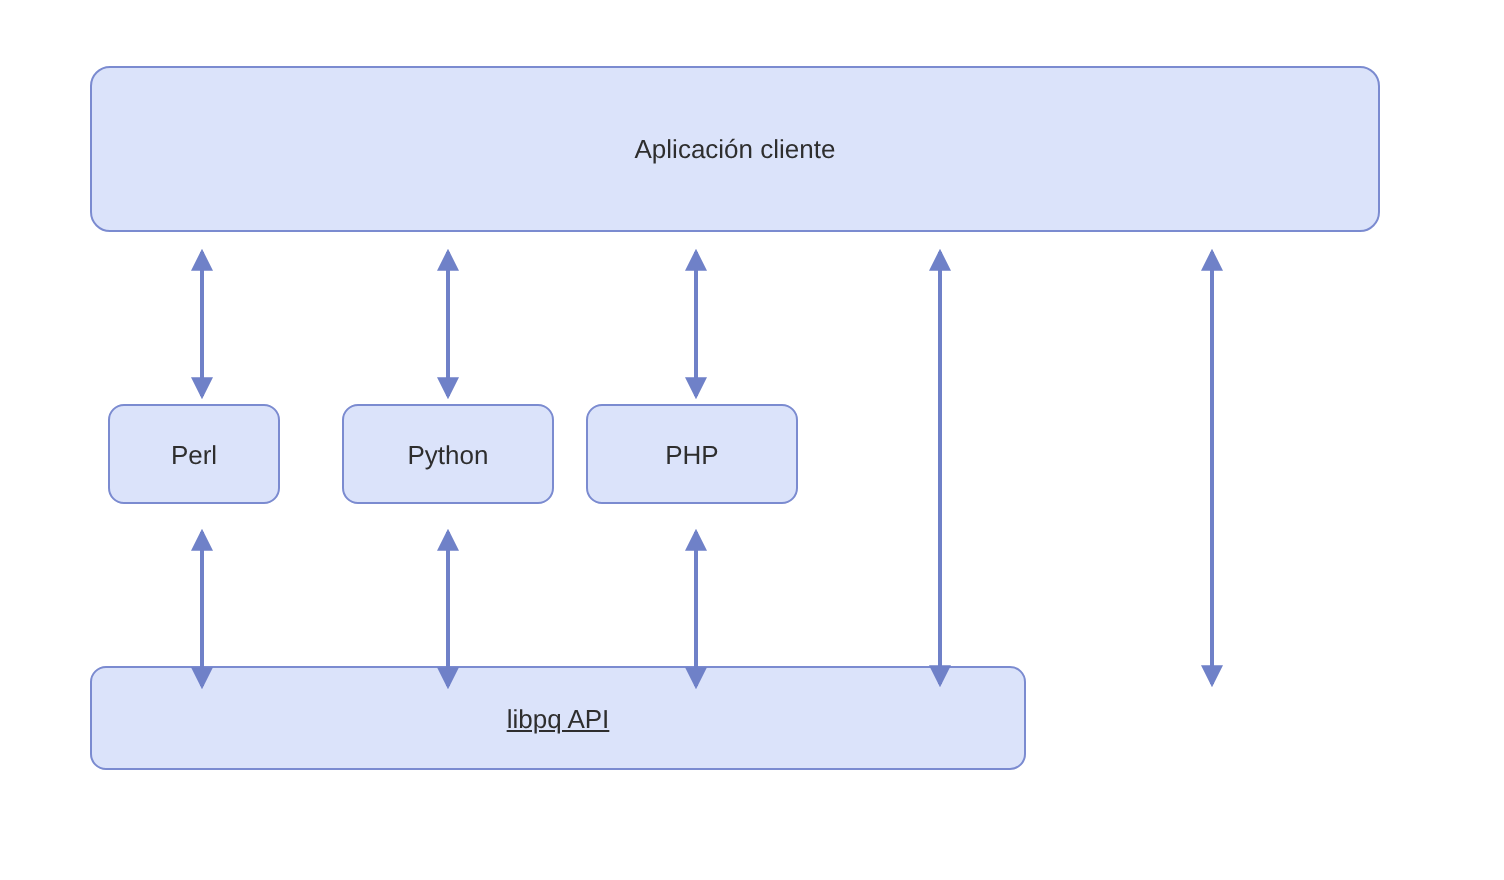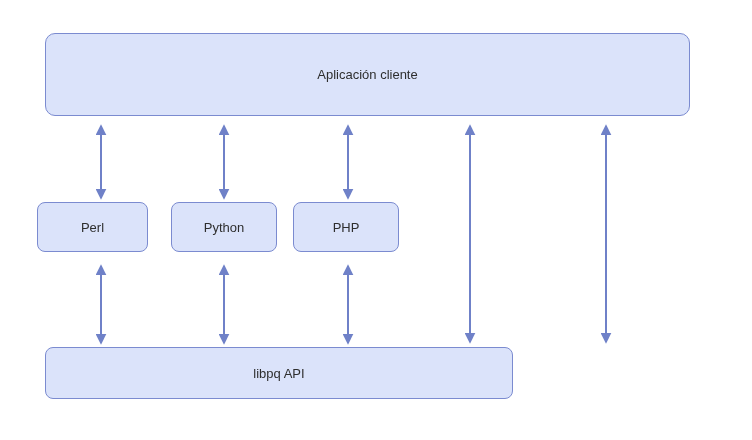--- a/index.html
+++ b/index.html
@@ -22,24 +22,24 @@
     border: 1.5px solid #7b8bd0;
     display: flex;
     align-items: center;
     justify-content: center;
     font-size: 13px;
     color: #2e2e2e;
   }
   .node span { white-space: nowrap; }
 
   .node-client { left: 45px;  top: 33px;  width: 645px; height: 83px; border-radius: 10px; }
-  .node-perl   { left: 37px;  top: 202px; width: 111px; height: 50px; border-radius: 8px; }
+  .node-perl   { left: 54px;  top: 202px; width: 86px; height: 50px; border-radius: 8px; }
   .node-python { left: 171px; top: 202px; width: 106px; height: 50px; border-radius: 8px; }
   .node-php    { left: 293px; top: 202px; width: 106px; height: 50px; border-radius: 8px; }
-  .node-libpq  { left: 45px;  top: 347px; width: 468px; height: 52px; border-radius: 8px; }
+  .node-libpq  { left: 45px;  top: 333px; width: 468px; height: 52px; border-radius: 8px; text-decoration: underline; }
   .node-jdbc   { left: 525px; top: 347px; width: 166px; height: 50px; border-radius: 8px; }
 
   .arrows-layer {
     position: absolute;
     left: 0;
     top: 0;
     width: 752px;
     height: 440px;
     pointer-events: none;
   }

